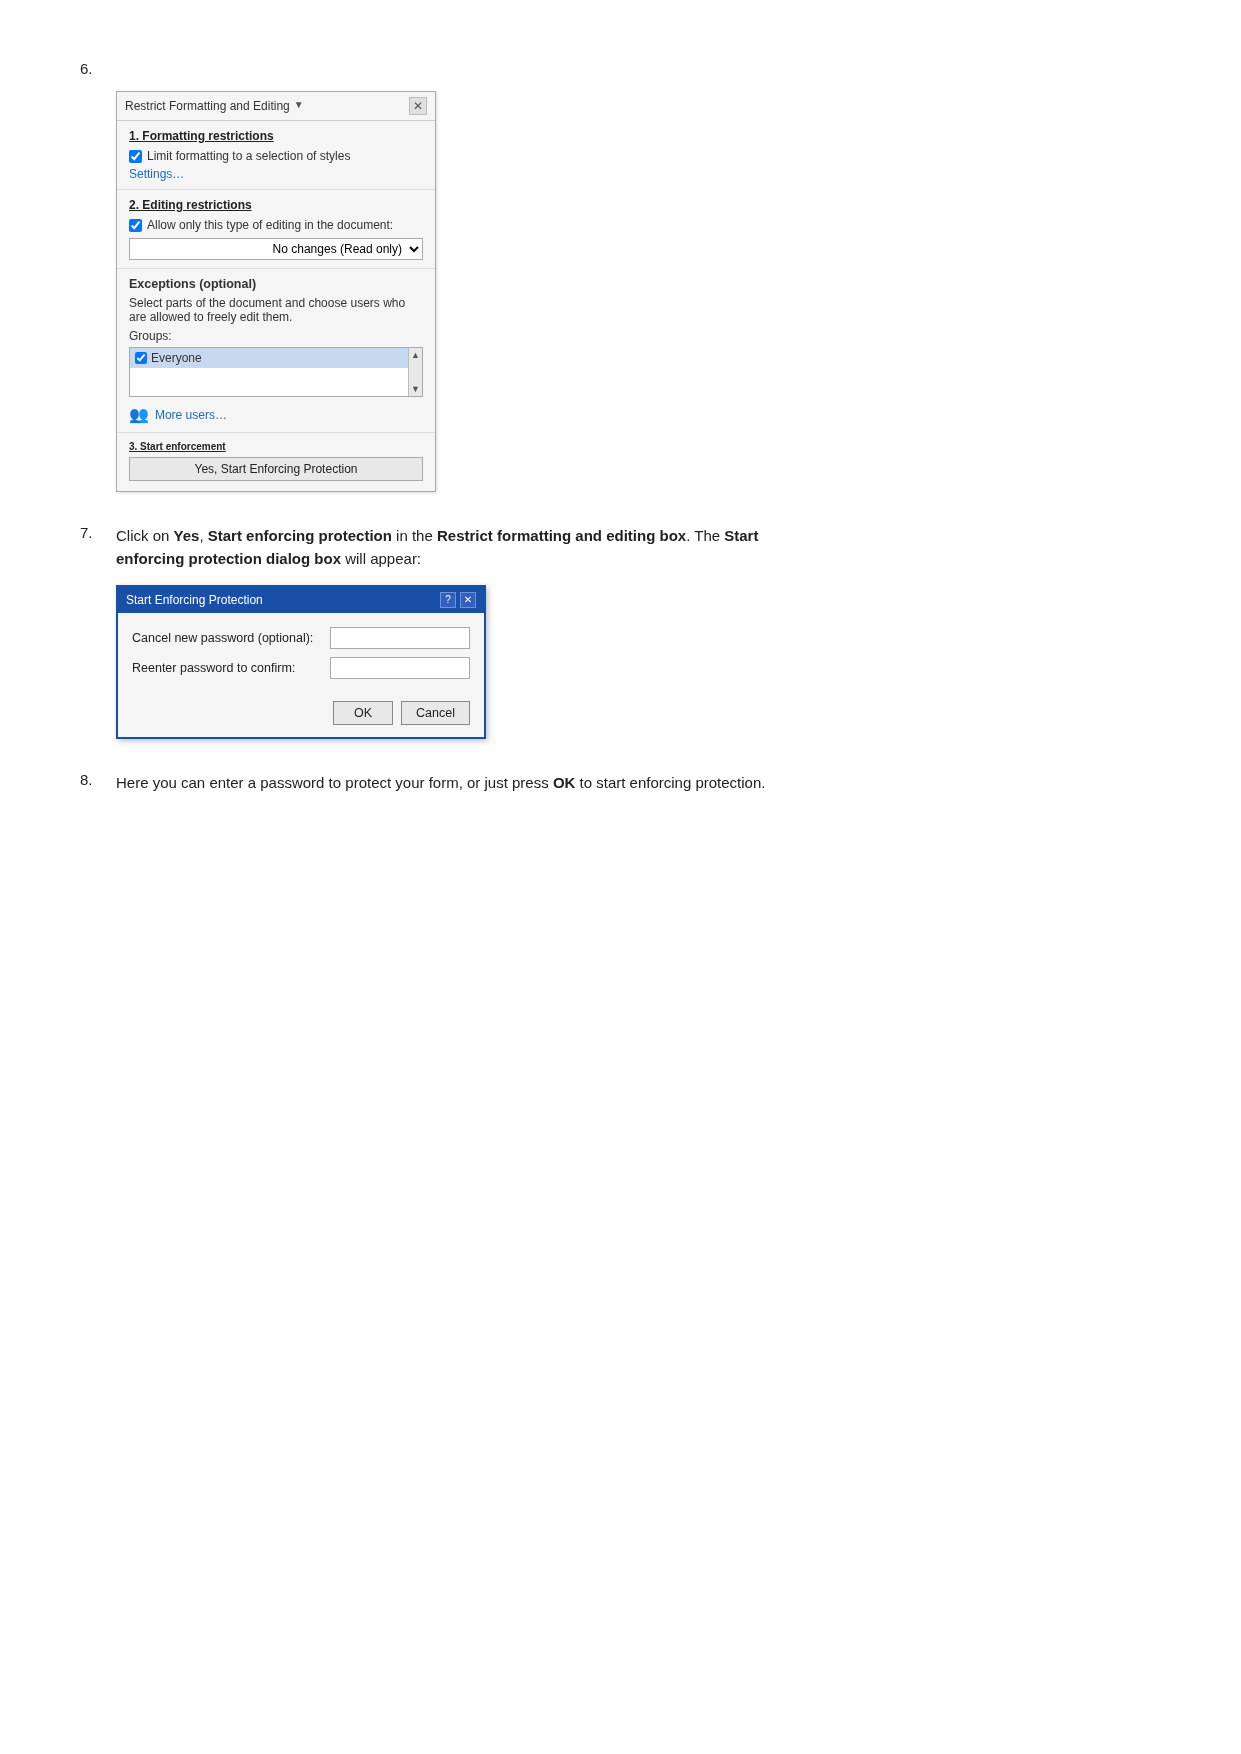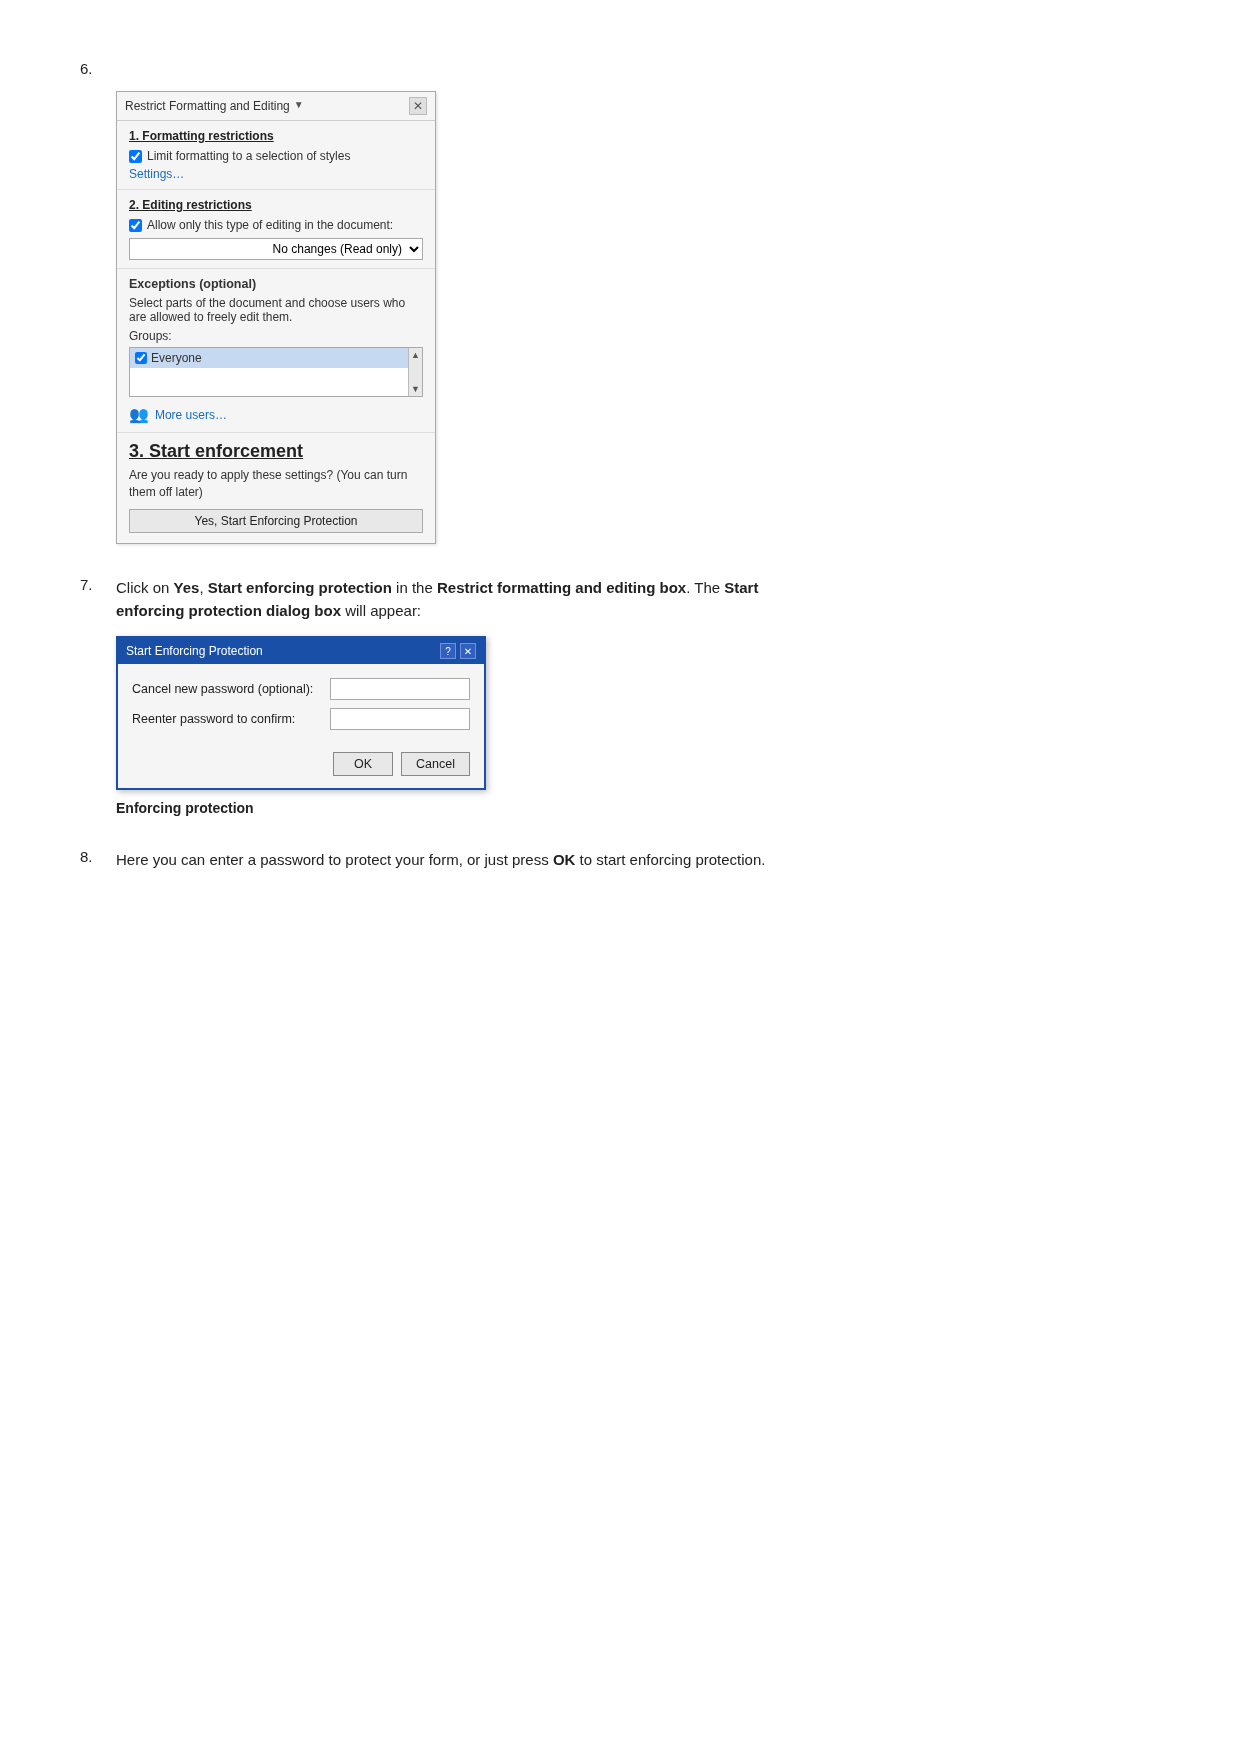--- a/index.html
+++ b/index.html
@@ -211,21 +211,21 @@
       font-size: 16px;
       color: #d4891a;
     }
 
     .panel-start-section {
       padding: 8px 12px 10px 12px;
     }
 
     .panel-start-title {
       font-weight: bold;
-      font-size: 18px;
+      font-size: 10px;
       text-decoration: underline;
       margin-bottom: 5px;
     }
 
     .panel-start-text {
       font-size: 12px;
       color: #333;
       margin-bottom: 8px;
       line-height: 1.4;
     }
@@ -392,21 +392,20 @@
           </div>
         </div>
         <div class="more-users-row">
           <span class="more-users-icon">👥</span>
           <span>More users…</span>
         </div>
       </div>
 
       <div class="panel-start-section">
         <div class="panel-start-title">3. Start enforcement</div>
-        <div class="panel-start-text">Are you ready to apply these settings? (You can turn them off later)</div>
         <button class="panel-enforce-btn">Yes, Start Enforcing Protection</button>
       </div>
 
     </div>
   </div>
 
 </div>
 
 <div class="step-block">
   <div class="step-line">
@@ -435,21 +434,20 @@
           <input class="dialog-field-input" type="password" style="">
         </div>
       </div>
       <div class="dialog-buttons">
         <button class="dialog-btn">OK</button>
         <button class="dialog-btn">Cancel</button>
       </div>
     </div>
   </div>
 
-  <div class="caption-label">Enforcing protection</div>
 </div>
 
 <div class="step-block">
   <div class="step-line">
     <span class="step-number">8.</span>
     <span class="step-text">
       Here you can enter a password to protect your form, or just press <b>OK</b> to start enforcing protection.
     </span>
   </div>
 </div>

